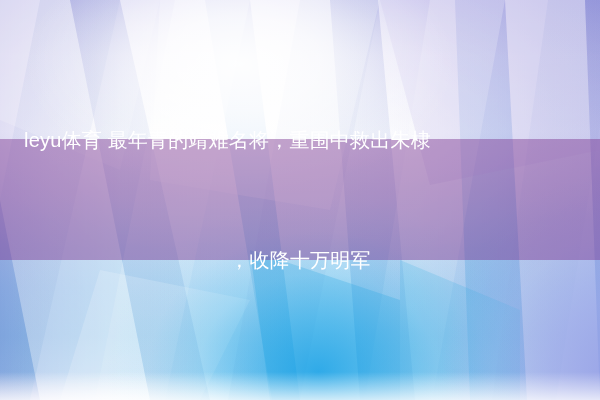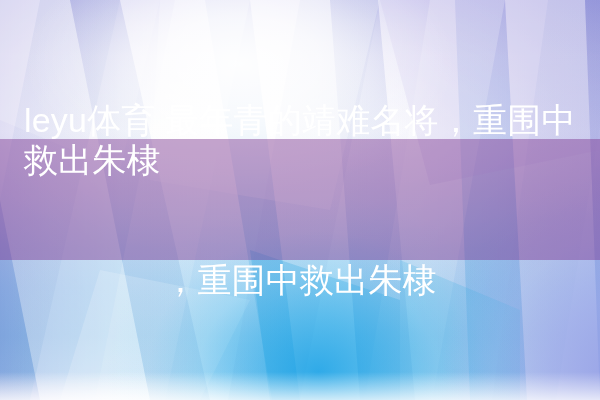--- a/index.html
+++ b/index.html
@@ -102,21 +102,21 @@
     height: 121px;
     background: rgba(126, 56, 146, 0.46);
     display: flex;
     align-items: center;
     justify-content: center;
   }
   .caption-text {
     width: 556px;
     margin: 0 auto;
     color: #ffffff;
-    font-size: 34px;
+    font-size: 20px;
     line-height: 40px;
     letter-spacing: 0.2px;
     text-align: center;
     white-space: pre-wrap;
     font-weight: 400;
   }
   .caption-line-1 { display: block; text-align: left; padding-left: 2px; }
   .caption-line-2 { display: block; text-align: center; }
 </style>
 </head>
@@ -178,17 +178,17 @@
   </div>
 
   <div class="bg-base bg-glow-white"></div>
   <div class="bg-base bg-glow-cyan"></div>
   <div class="bg-base bg-glow-peri"></div>
   <div class="bg-base bg-bottom-fade"></div>
 
   <div class="caption-band">
     <div class="caption-text">
       <span class="caption-line-1">leyu体育 最年青的靖难名将，重围中救出朱棣</span>
-      <span class="caption-line-2">，重围中救出朱棣</span>
+      <span class="caption-line-2">，收降十万明军</span>
     </div>
   </div>
 
 </div>
 
 </body></html>

